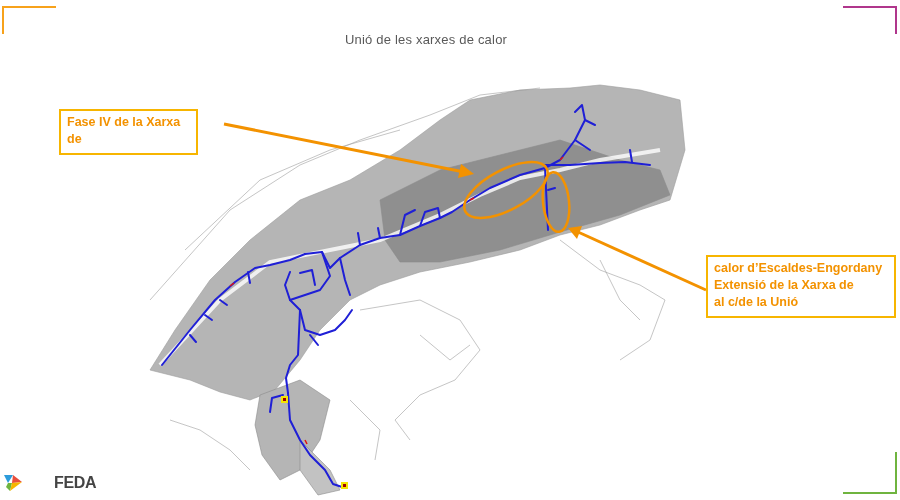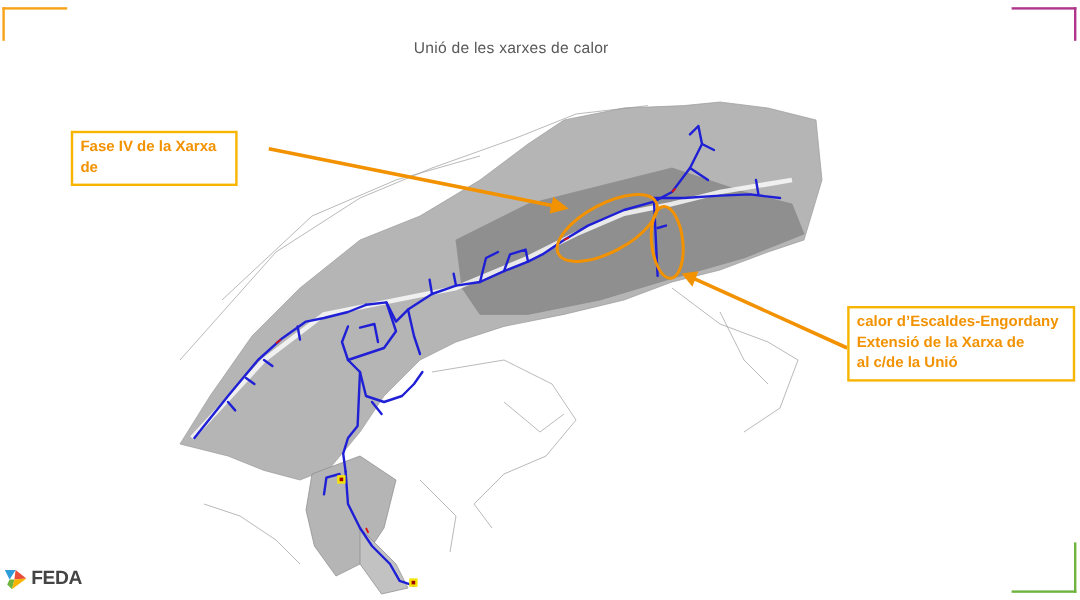--- a/index.html
+++ b/index.html
@@ -18,21 +18,21 @@
     }
     .map { position: absolute; left: 0; top: 0; width: 900px; height: 500px; }
     .callout {
       position: absolute; border: 2px solid #f7b500; background: #fff;
       color: #f39200; font-weight: bold; font-size: 12.5px; line-height: 17px;
       padding: 3px 6px 4px 6px; box-sizing: border-box;
     }
     .callout.c1 { left: 59px; top: 84px; width: 139px; height: 46px; margin-top: 25px; }
     .callout.c2 { left: 706px; top: 255px; width: 190px; height: 63px; }
     .logo { position: absolute; left: 4px; top: 474px; display: flex; align-items: center; gap: 4px; }
-    .logo-text { font-size: 16px; font-weight: bold; color: #444; letter-spacing: -0.3px; }
+    .logo-text { font-size: 16px; font-weight: bold; color: #444; letter-spacing: -0.3px; margin-left: 28px; }
   </style>
 </head>
 <body>
 
 <div class="corner tl"></div>
 <div class="corner tr"></div>
 <div class="corner br"></div>
 
 <div class="title">Unió de les xarxes de calor</div>
 

